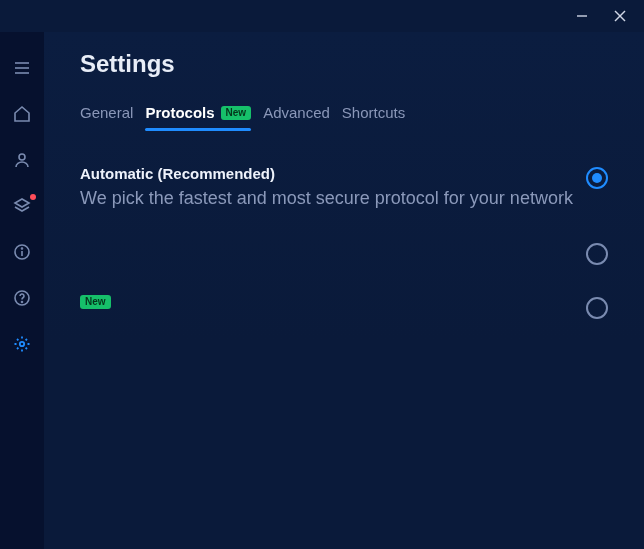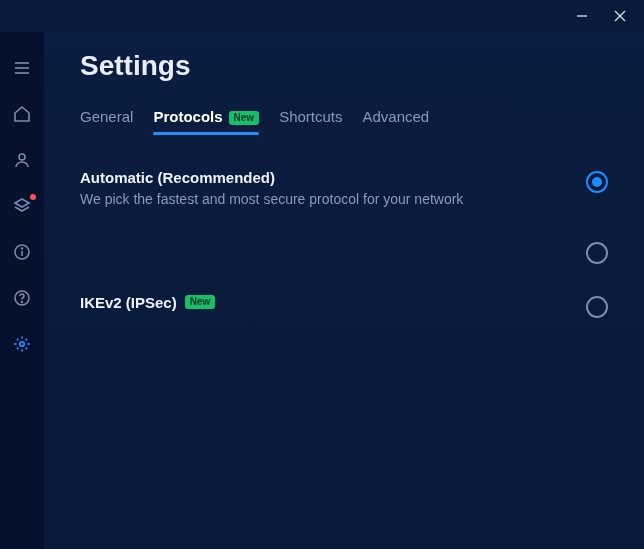--- a/index.html
+++ b/index.html
@@ -51,46 +51,45 @@
     top: 2px; right: 0px;
     width: 6px; height: 6px; border-radius: 50%;
     background: #ff4d5a;
   }
   .main {
     flex: 1;
     padding: 18px 36px 0 36px;
     background: linear-gradient(180deg,#0b1d40 0%, #0a1a3a 60%);
   }
   .page-title {
-    font-size: 28px;
+    font-size: 24px;
     font-weight: 600;
     color: #e8edf7;
     margin-bottom: 26px;
   }
   .tabs {
     display: flex;
     align-items: center;
-    gap: 20px;
+    gap: 12px;
     border-bottom: 0px solid transparent;
     margin-bottom: 34px;
   }
   .tab {
     font-size: 15px;
     color: #8a97b8;
     padding-bottom: 10px;
     position: relative;
     display: flex;
     align-items: center;
     gap: 6px;
     cursor: pointer;
   }
   .tab.active {
     color: #ffffff;
     font-weight: 600;
-    align-items: flex-end;
   }
   .tab.active::after {
     content: "";
     position: absolute;
     left: 0; right: 0; bottom: 0;
     height: 3px;
     background: #1f8cff;
     border-radius: 2px;
   }
   .badge-new {
@@ -113,21 +112,21 @@
   .opt-title {
     font-size: 15px;
     font-weight: 700;
     color: #eef2fb;
     display: flex;
     align-items: center;
     gap: 8px;
     margin-bottom: 4px;
   }
   .opt-desc {
-    font-size: 14px;
+    font-size: 18px;
     color: #8b99ba;
     line-height: 1.4;
   }
   .radio {
     width: 22px; height: 22px;
     border: 2px solid #7a8bb0;
     border-radius: 50%;
     flex-shrink: 0;
     display: flex; align-items: center; justify-content: center;
     margin-top: 2px;
@@ -214,24 +213,24 @@
 
     <div class="tabs">
       <div class="tab">
         <span>General</span>
       </div>
       <div class="tab active">
         <span>Protocols</span>
         <span class="badge-new">New</span>
       </div>
       <div class="tab">
+        <span>Advanced</span>
+      </div>
+      <div class="tab">
         <span>Shortcuts</span>
-      </div>
-      <div class="tab">
-        <span>Advanced</span>
       </div>
     </div>
 
     <div class="option">
       <div class="opt-text">
         <div class="opt-title">
           <span>Automatic (Recommended)</span>
         </div>
         <div class="opt-desc">We pick the fastest and most secure protocol for your network</div>
       </div>
@@ -240,21 +239,20 @@
 
     <div class="option">
       <div class="opt-text">
       </div>
       <div class="radio"></div>
     </div>
 
     <div class="option">
       <div class="opt-text">
         <div class="opt-title">
-          <span>IKEv2 (IPSec)</span>
           <span class="badge-new">New</span>
         </div>
       </div>
       <div class="radio"></div>
     </div>
 
   </div>
 </div>
 
 </body></html>

